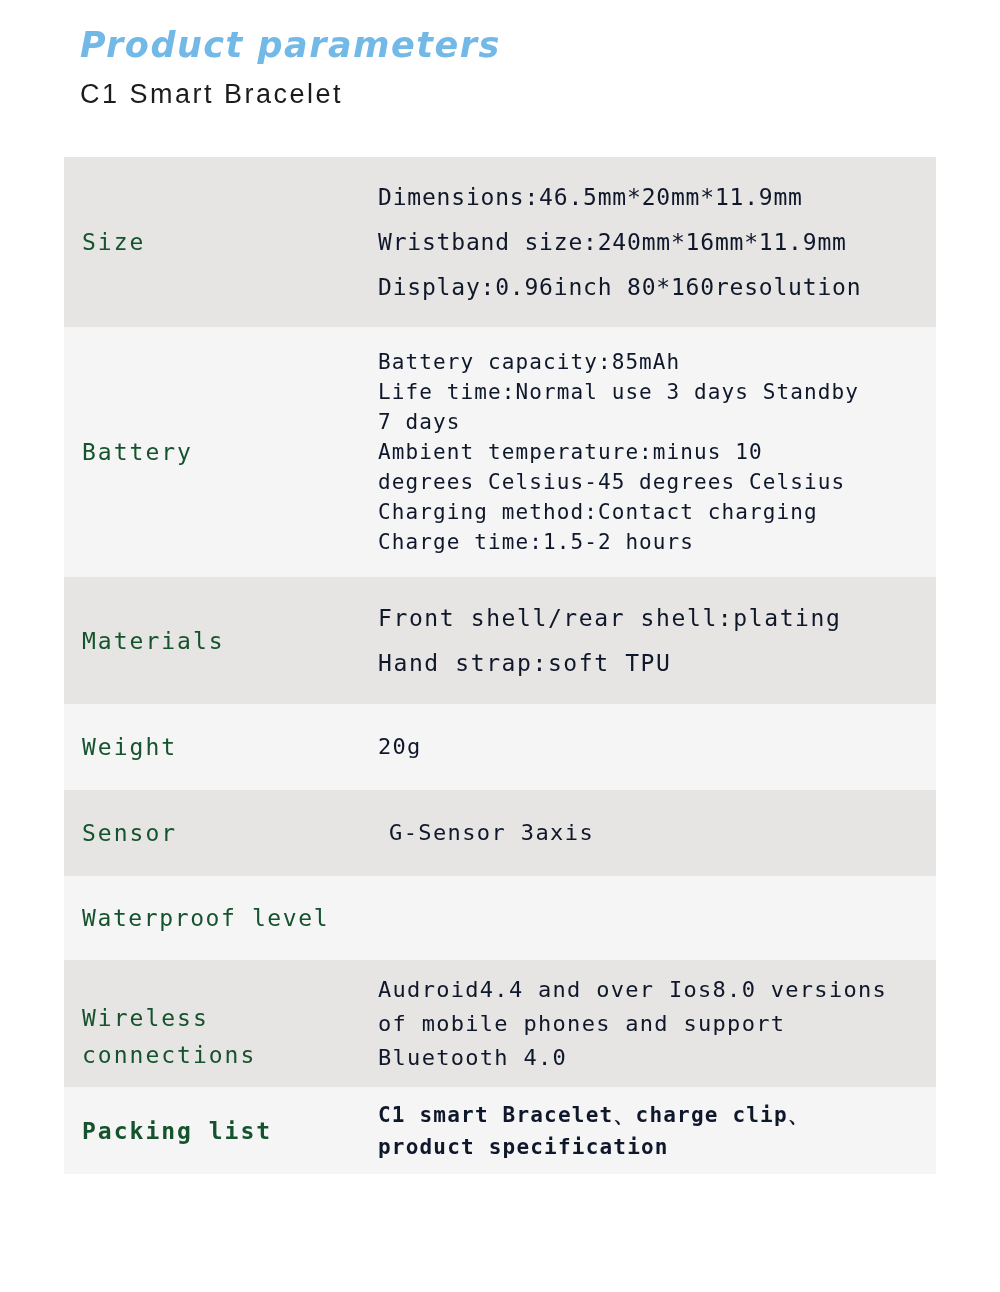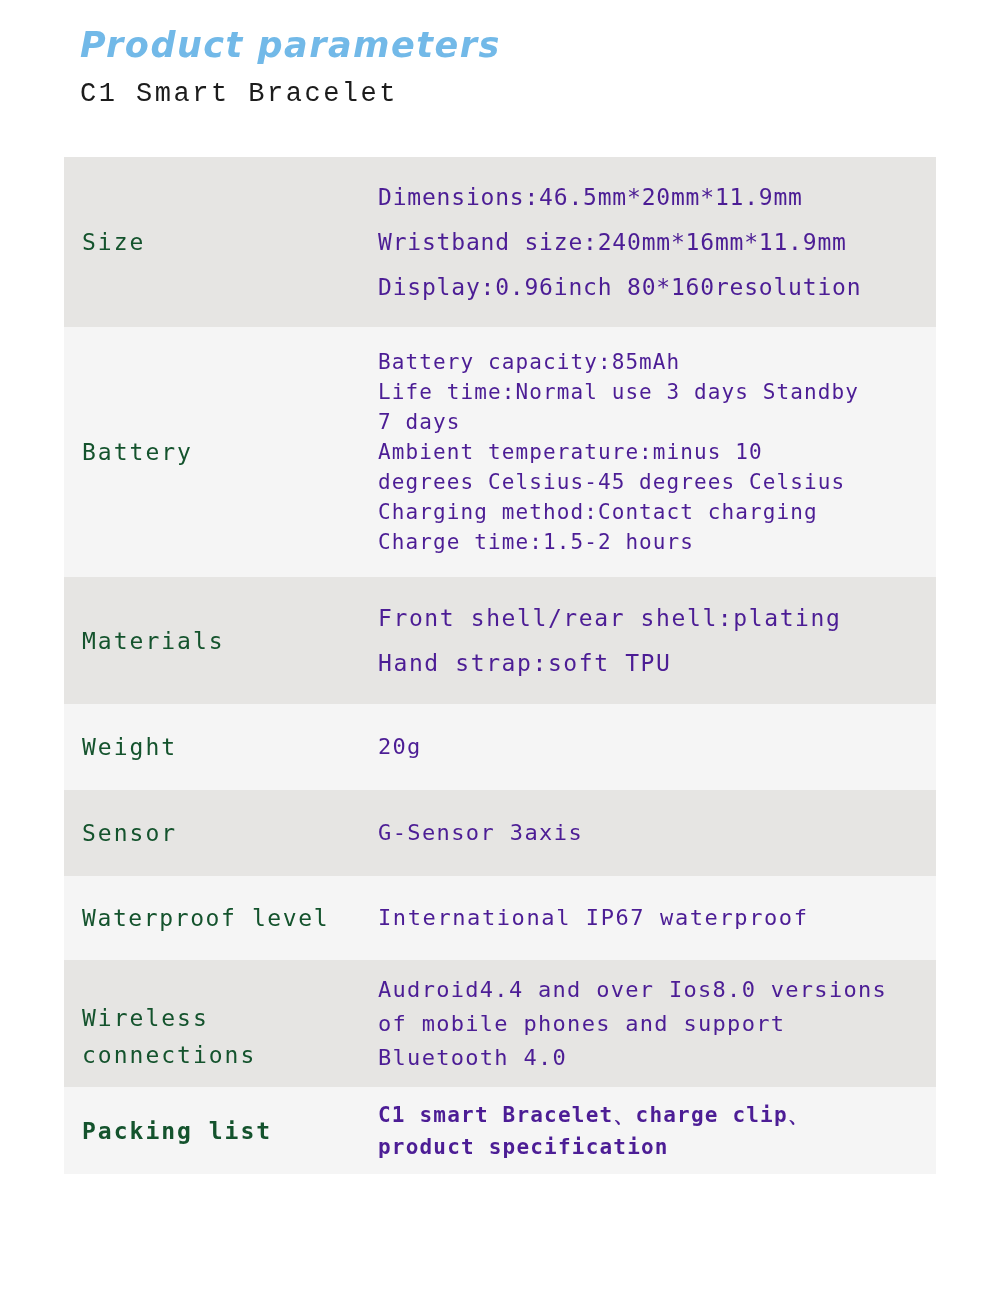--- a/index.html
+++ b/index.html
@@ -33,21 +33,21 @@
     font-size: 35px;
     font-weight: bold;
     font-style: italic;
     letter-spacing: 1.5px;
     color: #72b9e8;
     line-height: 46px;
     white-space: nowrap;
   }
   .title-sub {
     margin-top: 10px;
-    font-family: Liberation Mono, monospace;
+    font-family: Liberation Sans, sans-serif;
     font-size: 27px;
     font-weight: normal;
     letter-spacing: 2.5px;
     color: #1c1c1c;
     line-height: 32px;
     white-space: nowrap;
   }
 
   
   .spec-table {
@@ -74,35 +74,35 @@
     letter-spacing: 2px;
     color: #14532d;
     line-height: 36px;
     white-space: pre-line;
   }
   .spec-value {
     flex: 1 1 auto;
     font-family: "DejaVu Sans Mono", "Liberation Mono", monospace;
     font-size: 22px;
     letter-spacing: 1.2px;
-    color: #4c1d95;
+    color: #0f172a;
     white-space: pre-line;
   }
 
   
   .r-size      { height: 170px; }
   .r-size      .spec-value { font-size: 23px; line-height: 45px; letter-spacing: 0.8px; }
   .r-battery   { height: 250px; }
   .r-battery   .spec-value { font-size: 21px; line-height: 30px; letter-spacing: 1.1px; }
   .r-materials { height: 127px; }
   .r-materials .spec-value { font-size: 23px; line-height: 45px; letter-spacing: 1.6px; }
   .r-weight    { height: 86px; }
   .r-weight    .spec-value { font-size: 22px; line-height: 32px; }
   .r-sensor    { height: 86px; }
-  .r-sensor    .spec-value { font-size: 22px; line-height: 32px; letter-spacing: 1.4px; }
+  .r-sensor    .spec-value { font-size: 22px; line-height: 32px; letter-spacing: 1.4px; margin-left: 11px; }
   .r-waterproof{ height: 84px; }
   .r-waterproof .spec-value { font-size: 22px; line-height: 32px; letter-spacing: 1.6px; }
   .r-waterproof .spec-label { letter-spacing: 1.6px; }
   .r-wireless  { height: 127px; }
   .r-wireless  .spec-value { font-size: 22px; line-height: 34px; letter-spacing: 1.3px; }
   .r-wireless  .spec-label { line-height: 37px; margin-top: 26px; }
   .r-packing   { height: 87px; font-weight: bold; }
   .r-packing   .spec-value { font-size: 21px; line-height: 32px; letter-spacing: 1.2px; }
 </style>
 </head>
@@ -146,21 +146,20 @@
       <div class="spec-value">20g</div>
     </div>
 
     <div class="spec-row shade-dark r-sensor">
       <div class="spec-label">Sensor</div>
       <div class="spec-value">G-Sensor 3axis</div>
     </div>
 
     <div class="spec-row shade-light r-waterproof">
       <div class="spec-label">Waterproof level</div>
-      <div class="spec-value">International IP67 waterproof</div>
     </div>
 
     <div class="spec-row shade-dark r-wireless">
       <div class="spec-label">Wireless
 connections</div>
       <div class="spec-value">Audroid4.4 and over Ios8.0 versions
 of mobile phones and support
 Bluetooth 4.0</div>
     </div>
 

